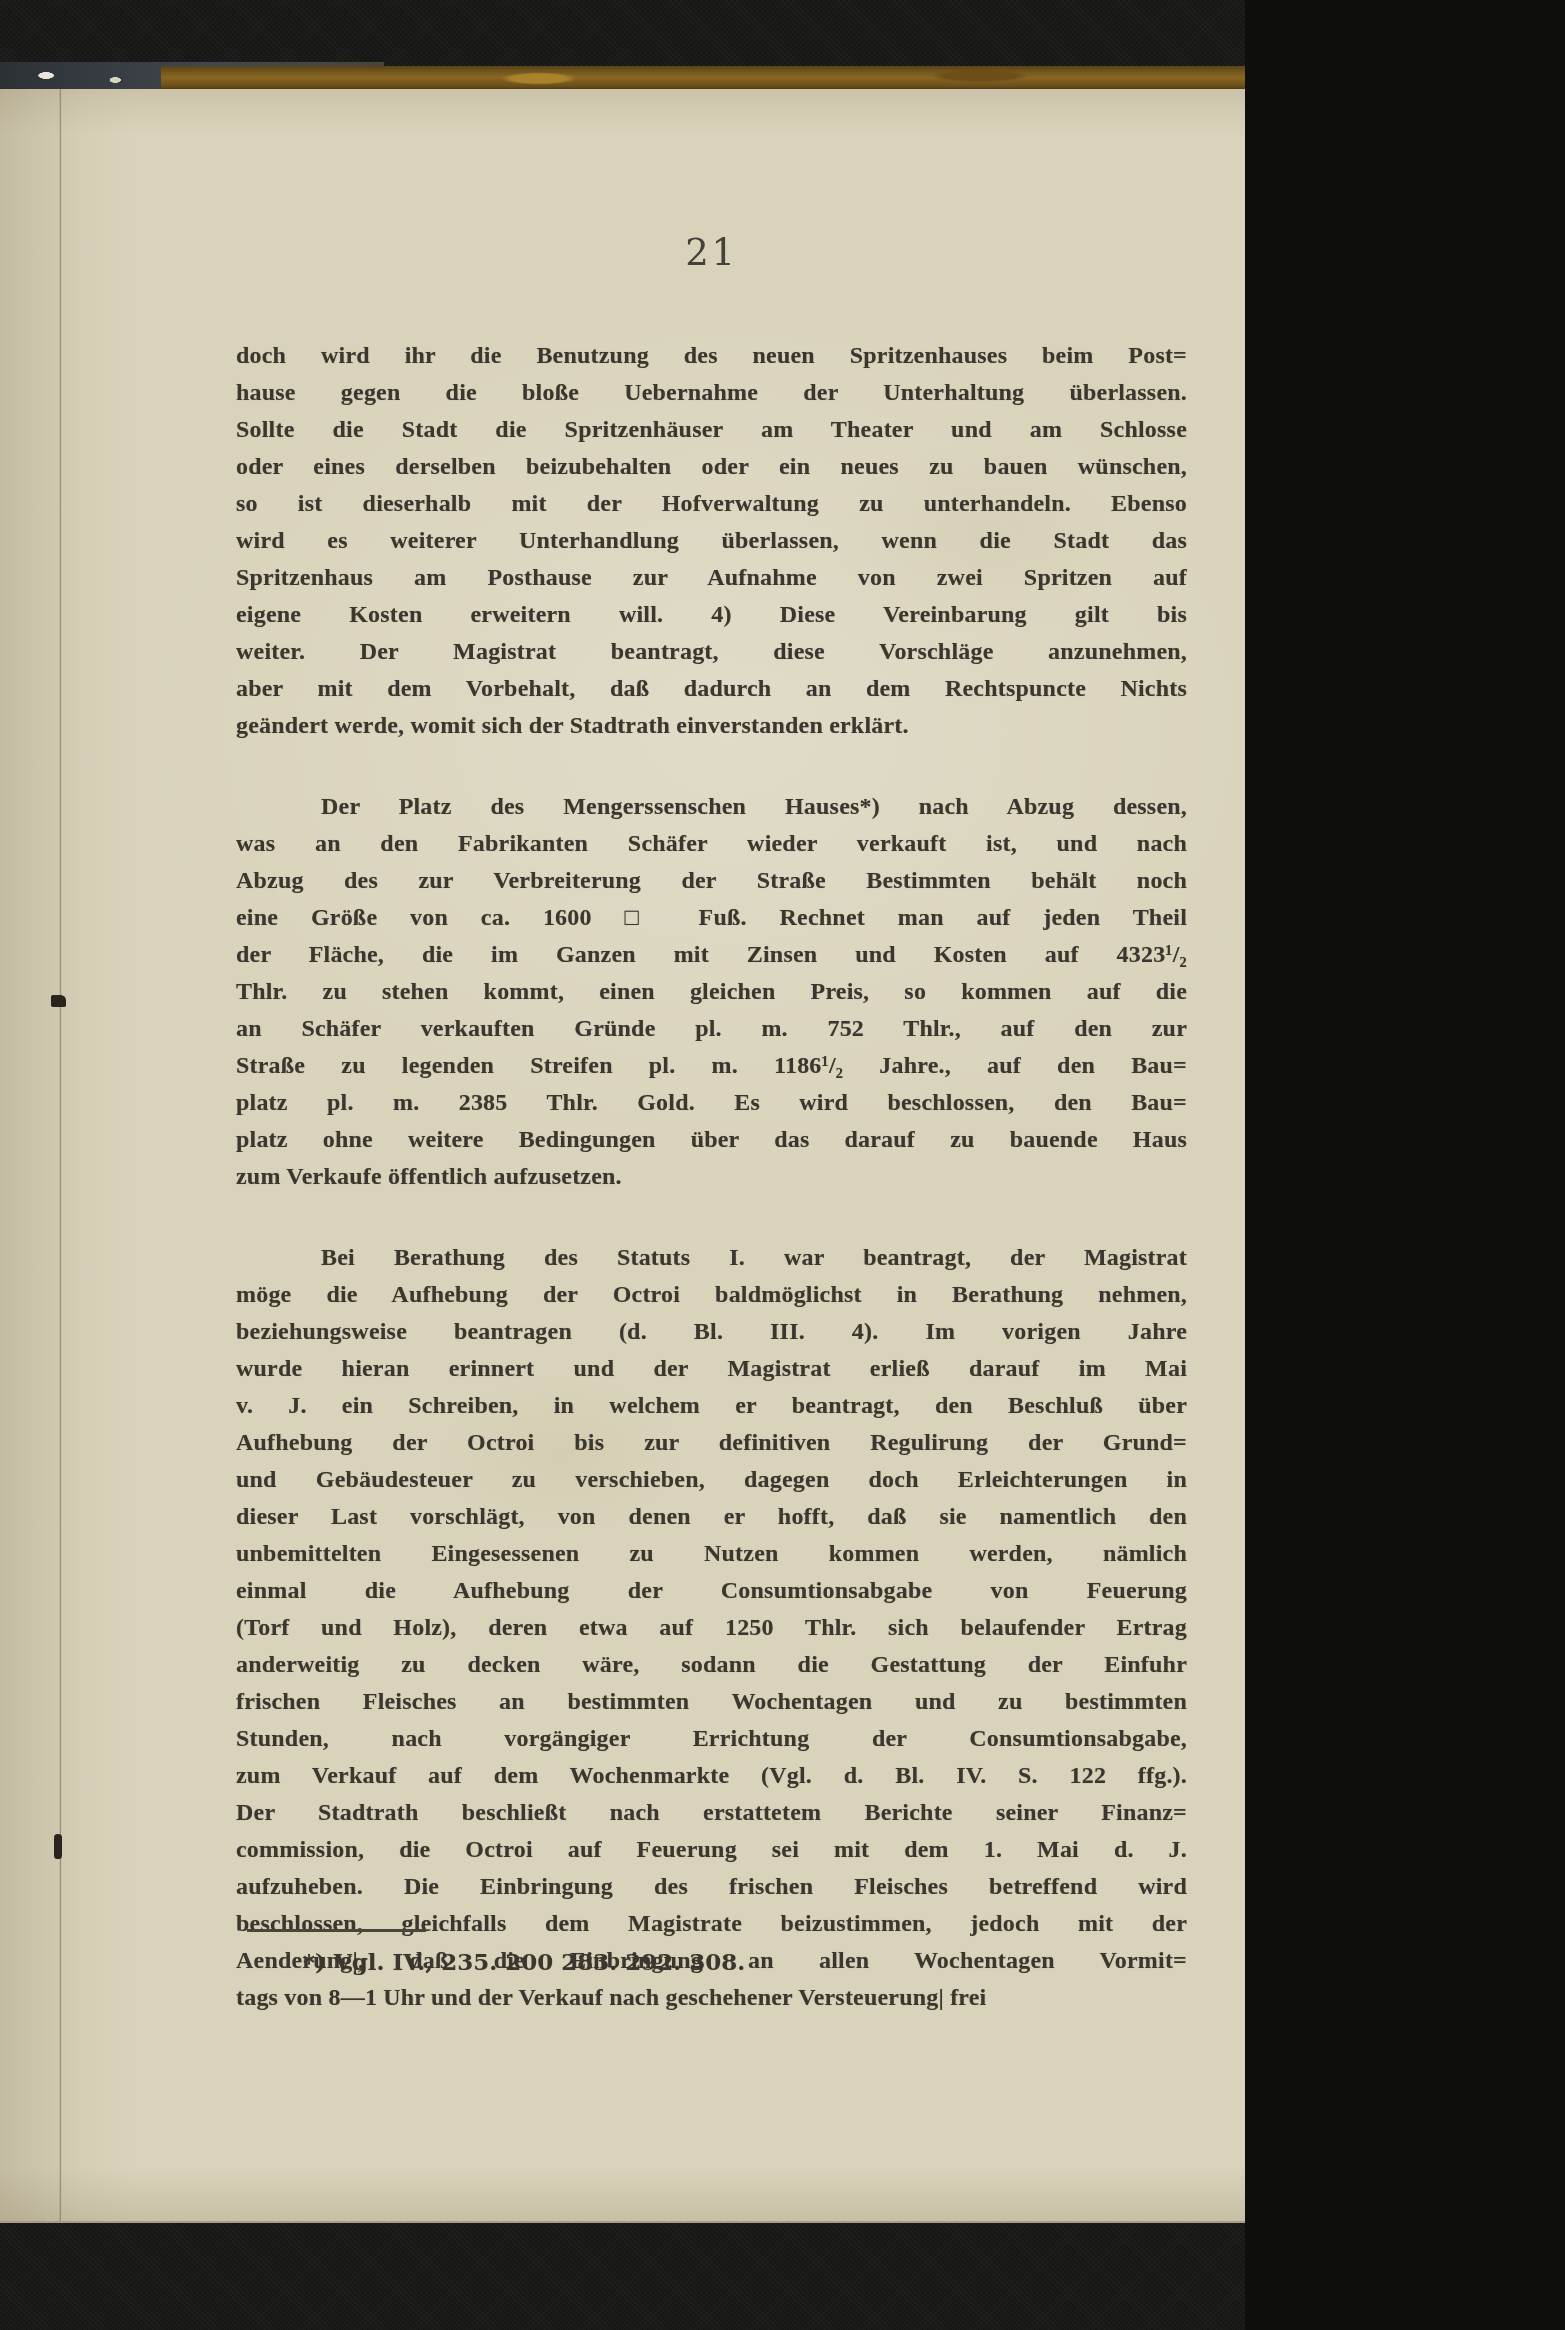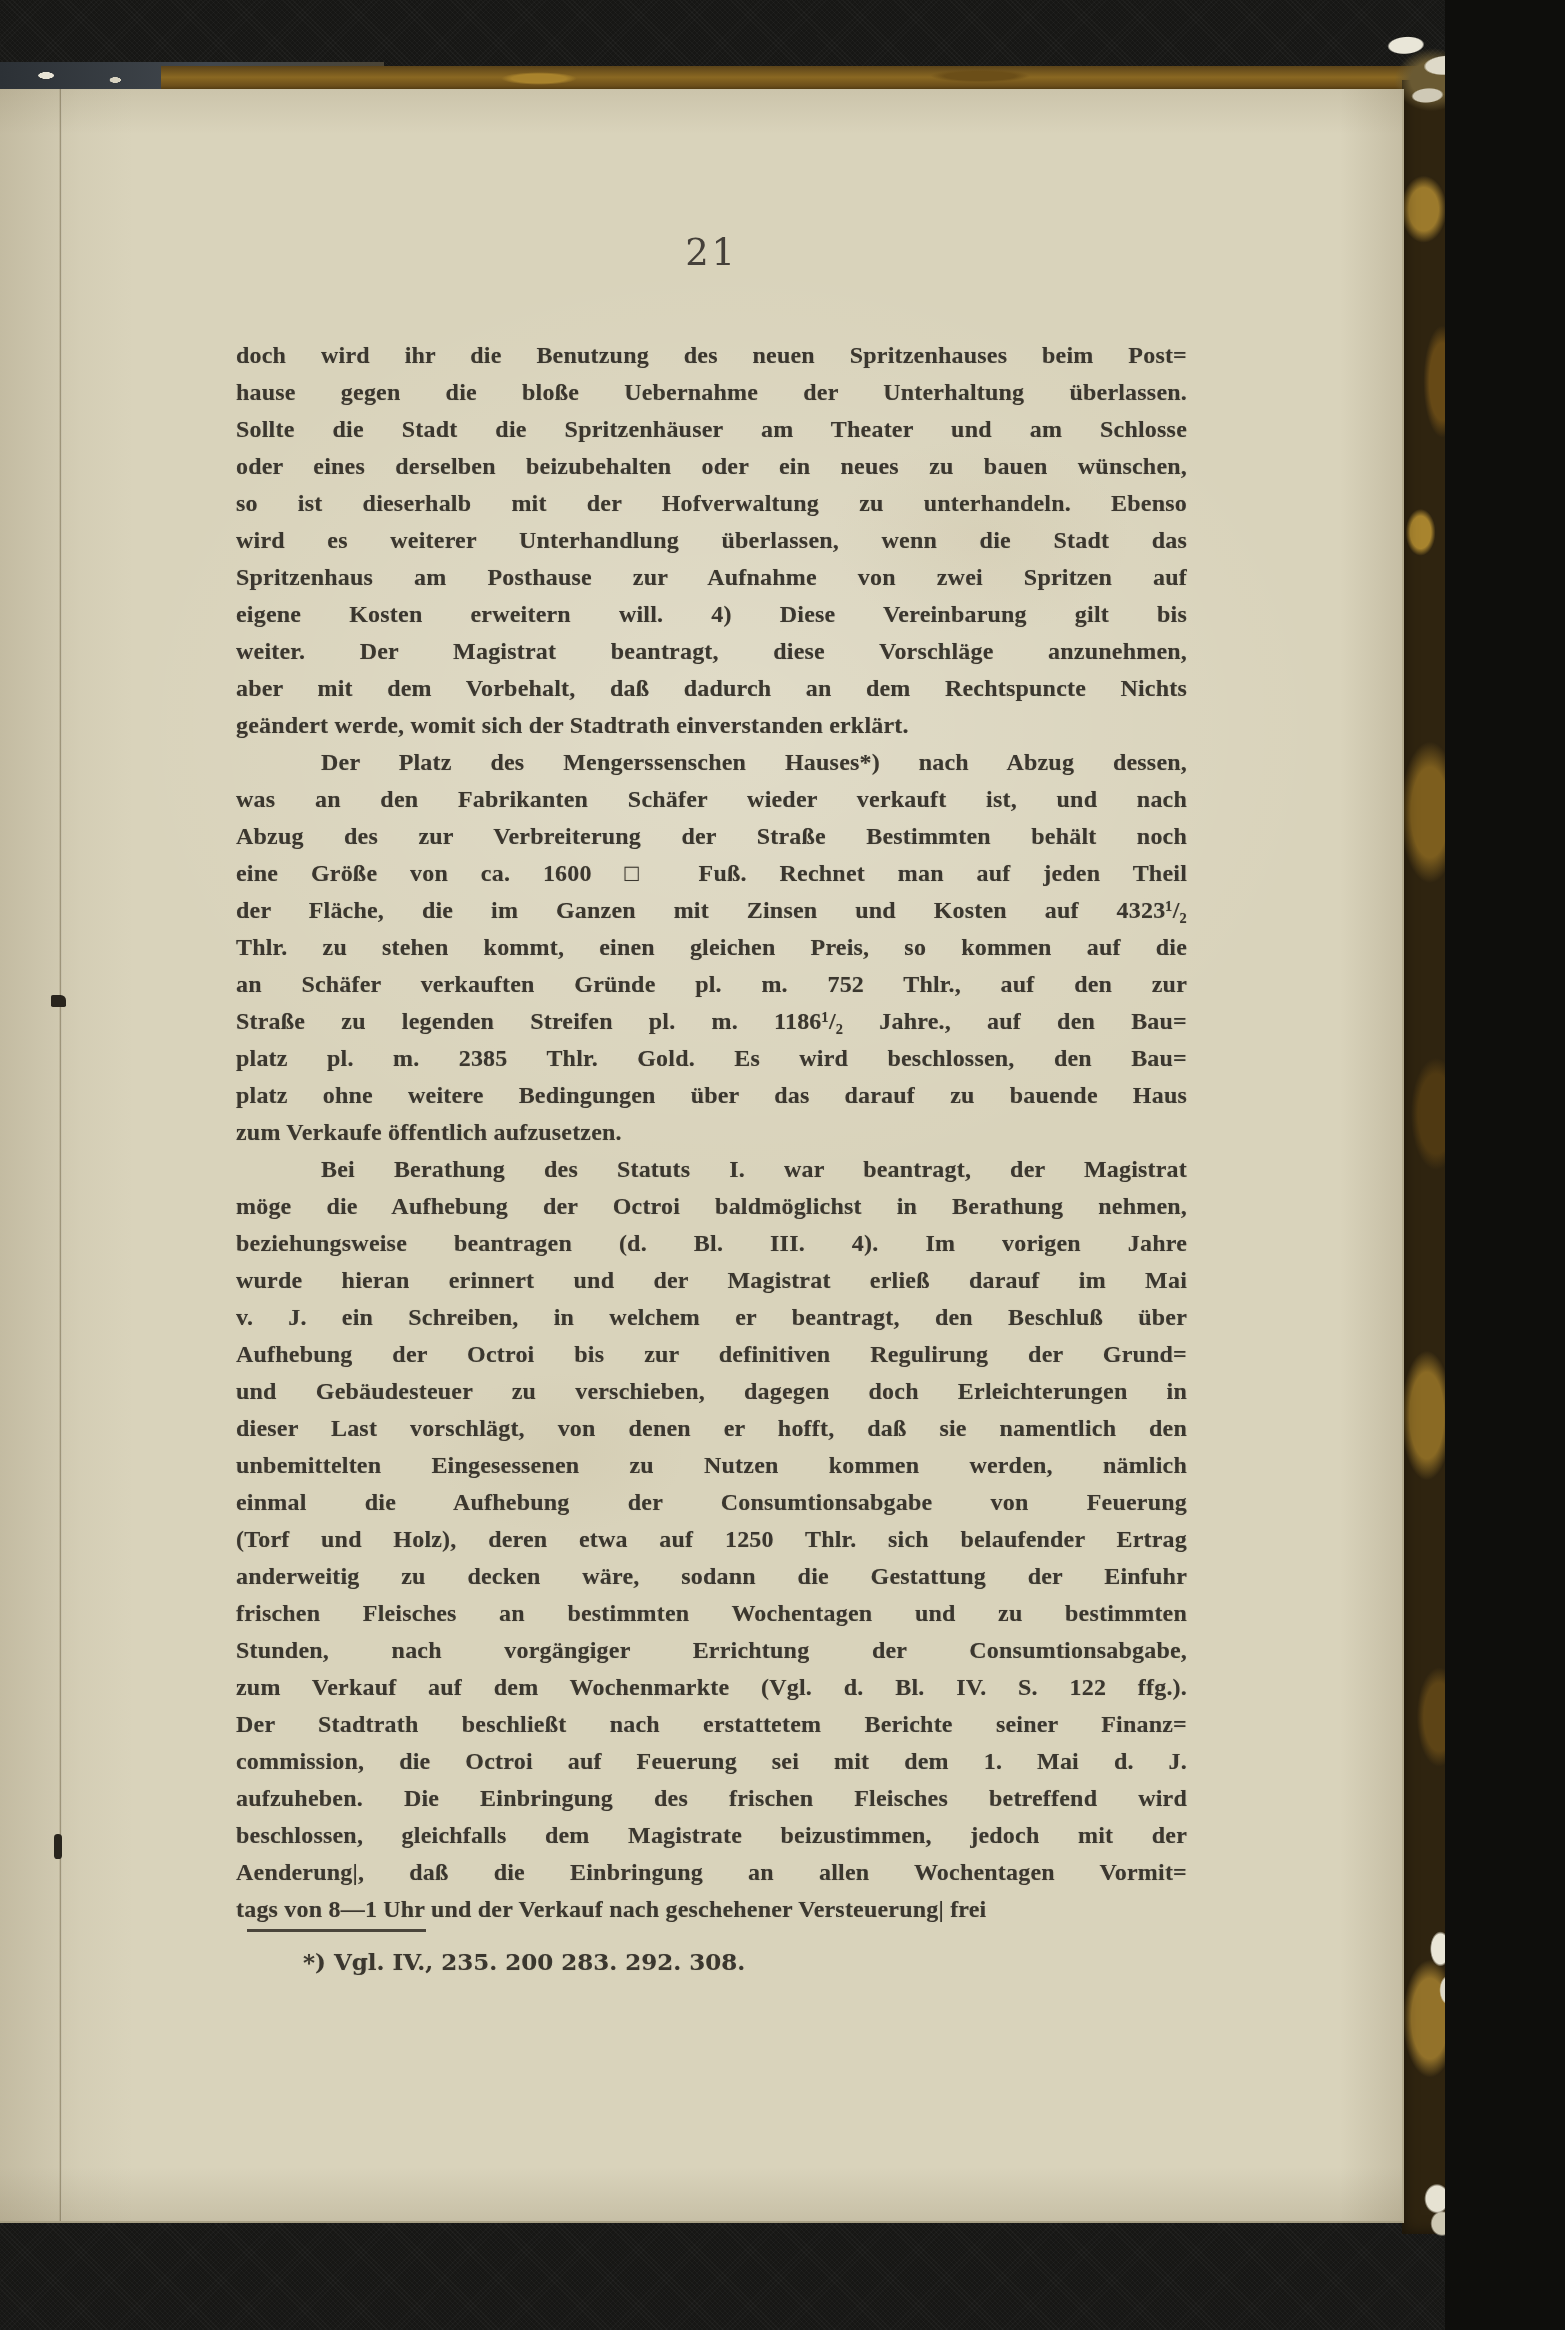--- a/index.html
+++ b/index.html
@@ -1,17 +1,17 @@
 <!DOCTYPE html>
 <html style="font-size:14.3px"><head>
 <meta charset="utf-8">
 <style>
   html,body{margin:0;padding:0;background:#0e0e0c;}
   .stage{
-    position:relative;width:1445px;height:2330px;overflow:hidden;
+    position:relative;width:1245px;height:2330px;overflow:hidden;
     background-color:#171715;
     background-image:
       repeating-linear-gradient(45deg, rgba(255,255,255,0.030) 0 0.9px, transparent 0.9px 3.6px),
       repeating-linear-gradient(-45deg, rgba(255,255,255,0.025) 0 0.9px, transparent 0.9px 3.6px),
       radial-gradient(1071px 803px at 70% 30%, rgba(255,255,255,0.03), transparent 70%);
     font-family:"DejaVu Serif", serif;
   }
 
   
   .cover-top-left{
@@ -101,21 +101,21 @@
     position:absolute;left:236px;top:248px;width:951px;
   }
   .line{
     height:37px;line-height:37px;font-size:24px;font-weight:bold;
     text-align:justify;text-align-last:justify;-moz-text-align-last:justify;
     letter-spacing:0.2px;
     text-shadow:0 0 0.9px rgba(59,55,47,0.35);
     font-family:Liberation Serif, serif;
   }
   .line.last{text-align-last:left;-moz-text-align-last:left;}
-  .line.first-indent{text-indent:85px;}
+  .line.first-indent{text-indent:85px;margin-top:44px;}
 
   .fnrule{
     position:absolute;left:247px;top:1840px;width:179px;height:2.7px;
     background:#4a453b;
   }
   .footnote{
     position:absolute;left:303px;top:1857px;width:678px;
     font-size:23px;line-height:32px;font-weight:bold;color:#3b372f;
     text-shadow:0 0 0.9px rgba(59,55,47,0.3);
   }

